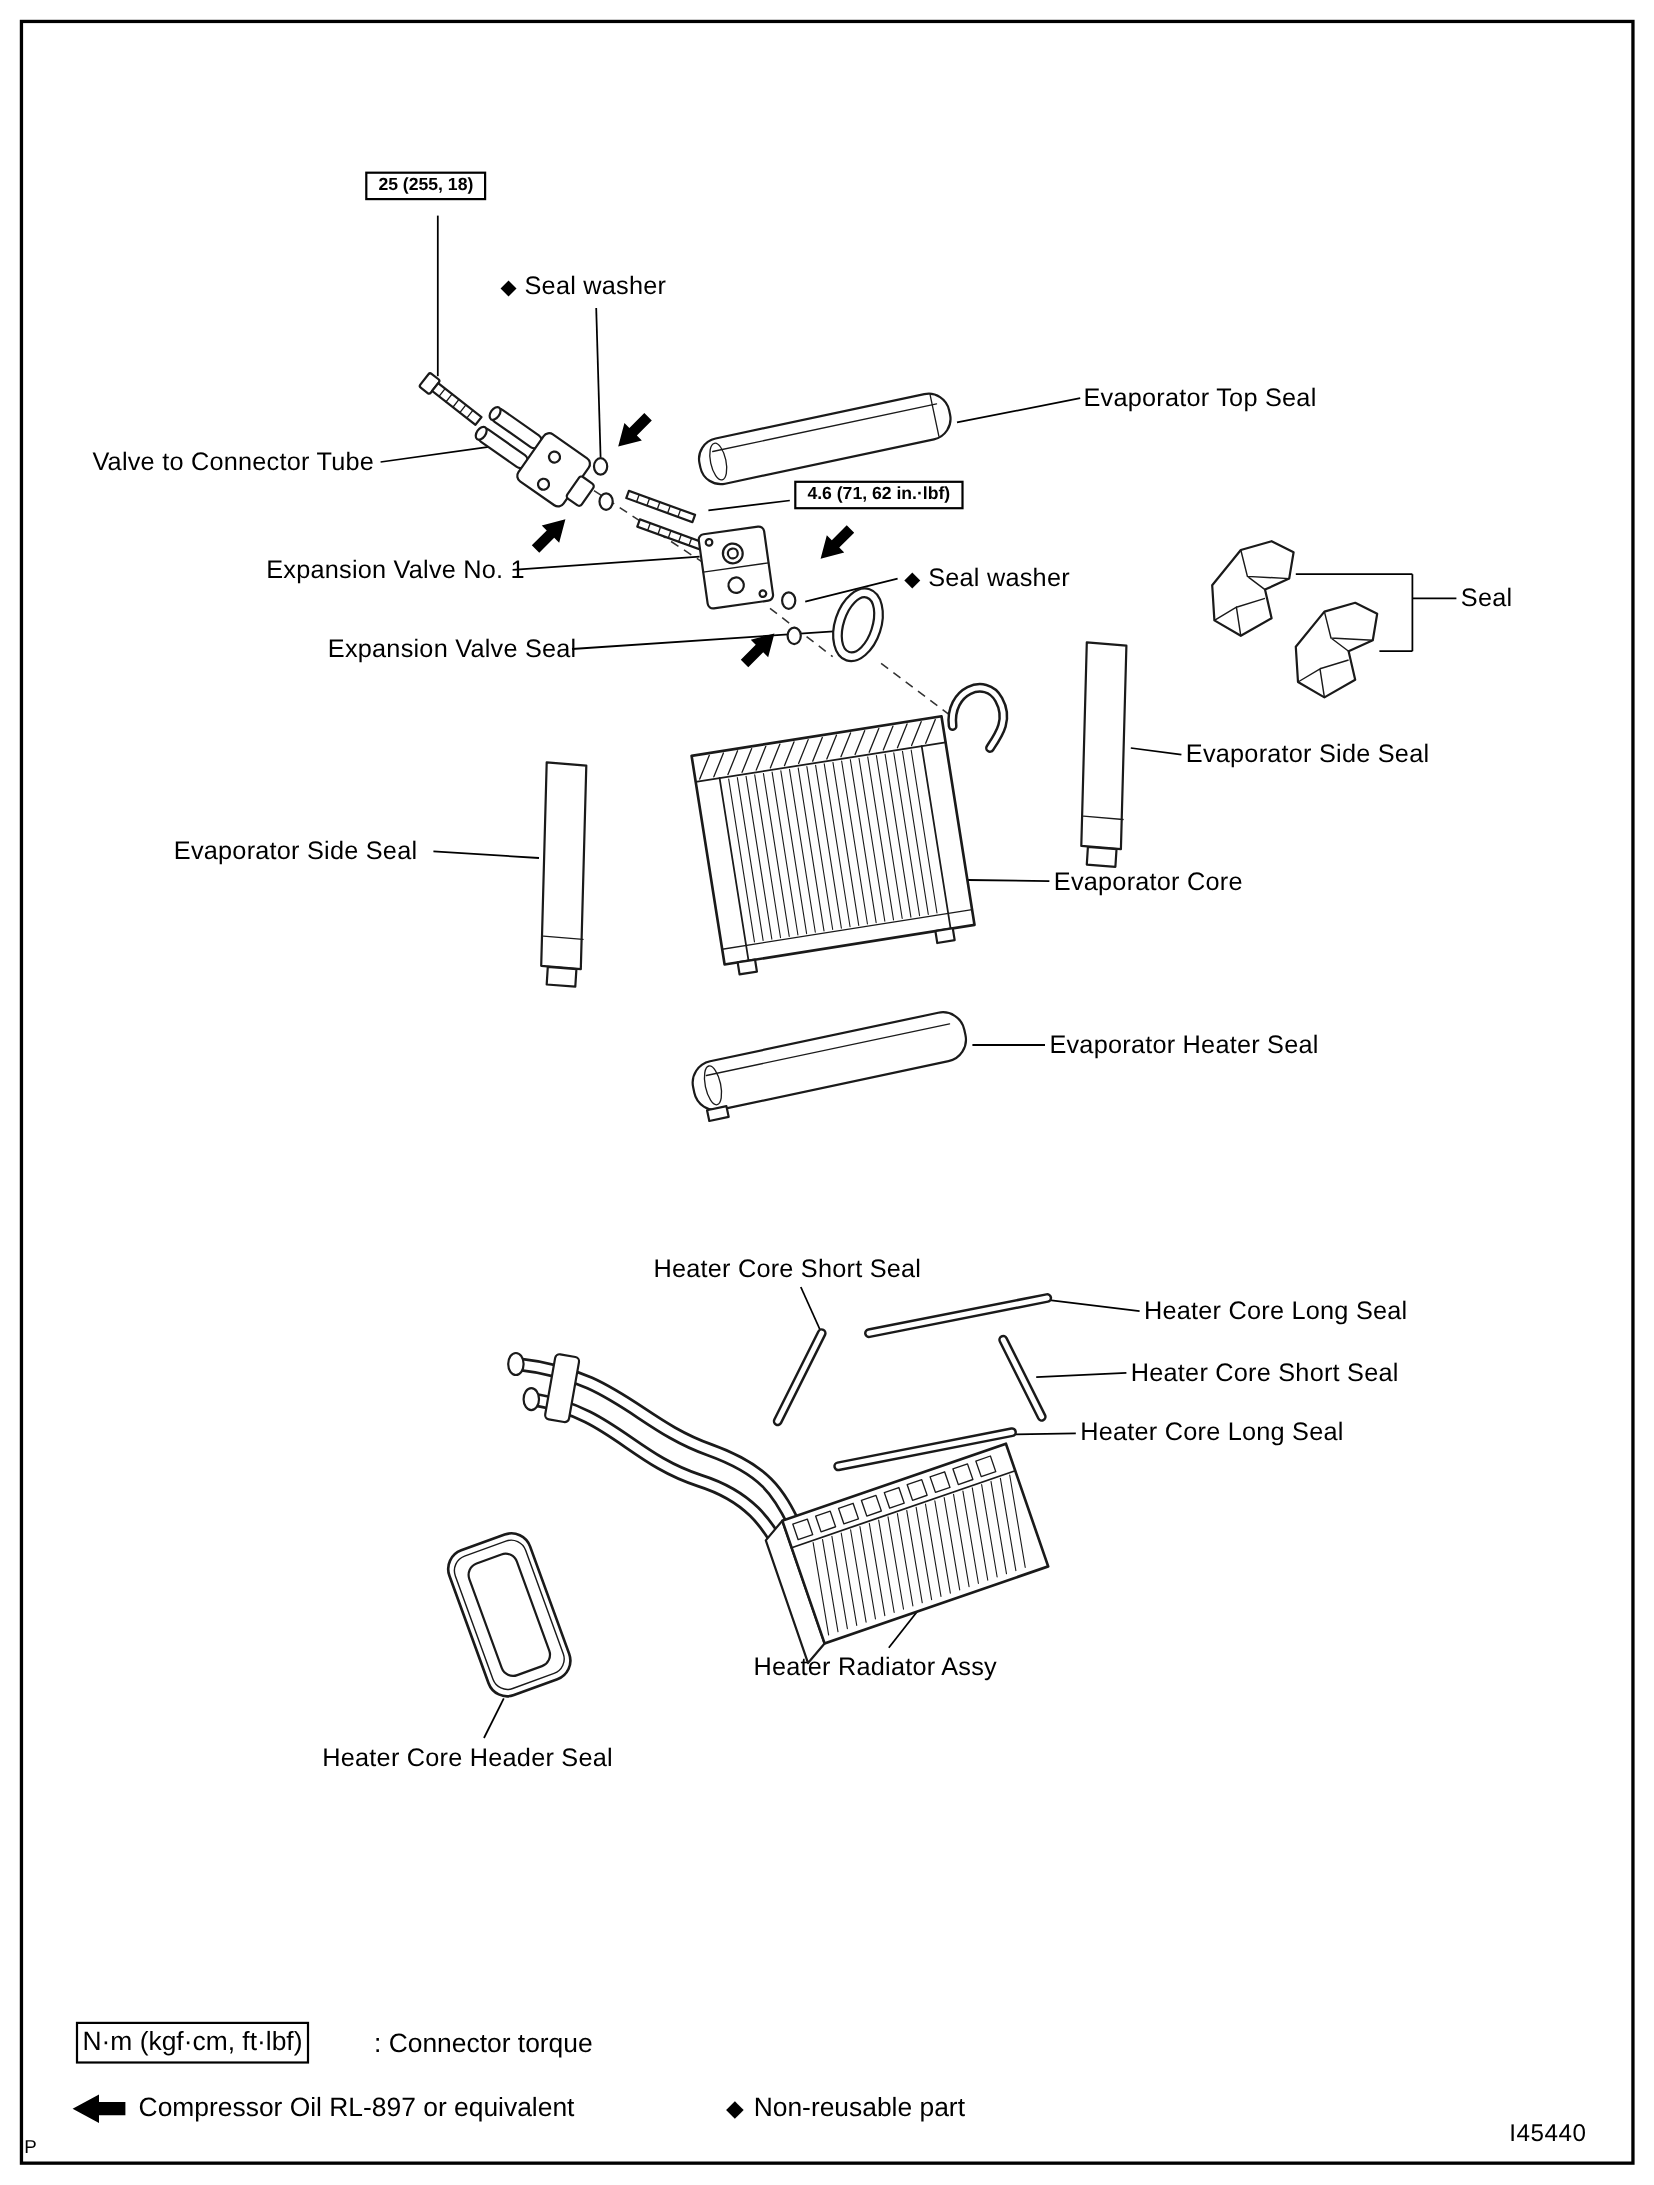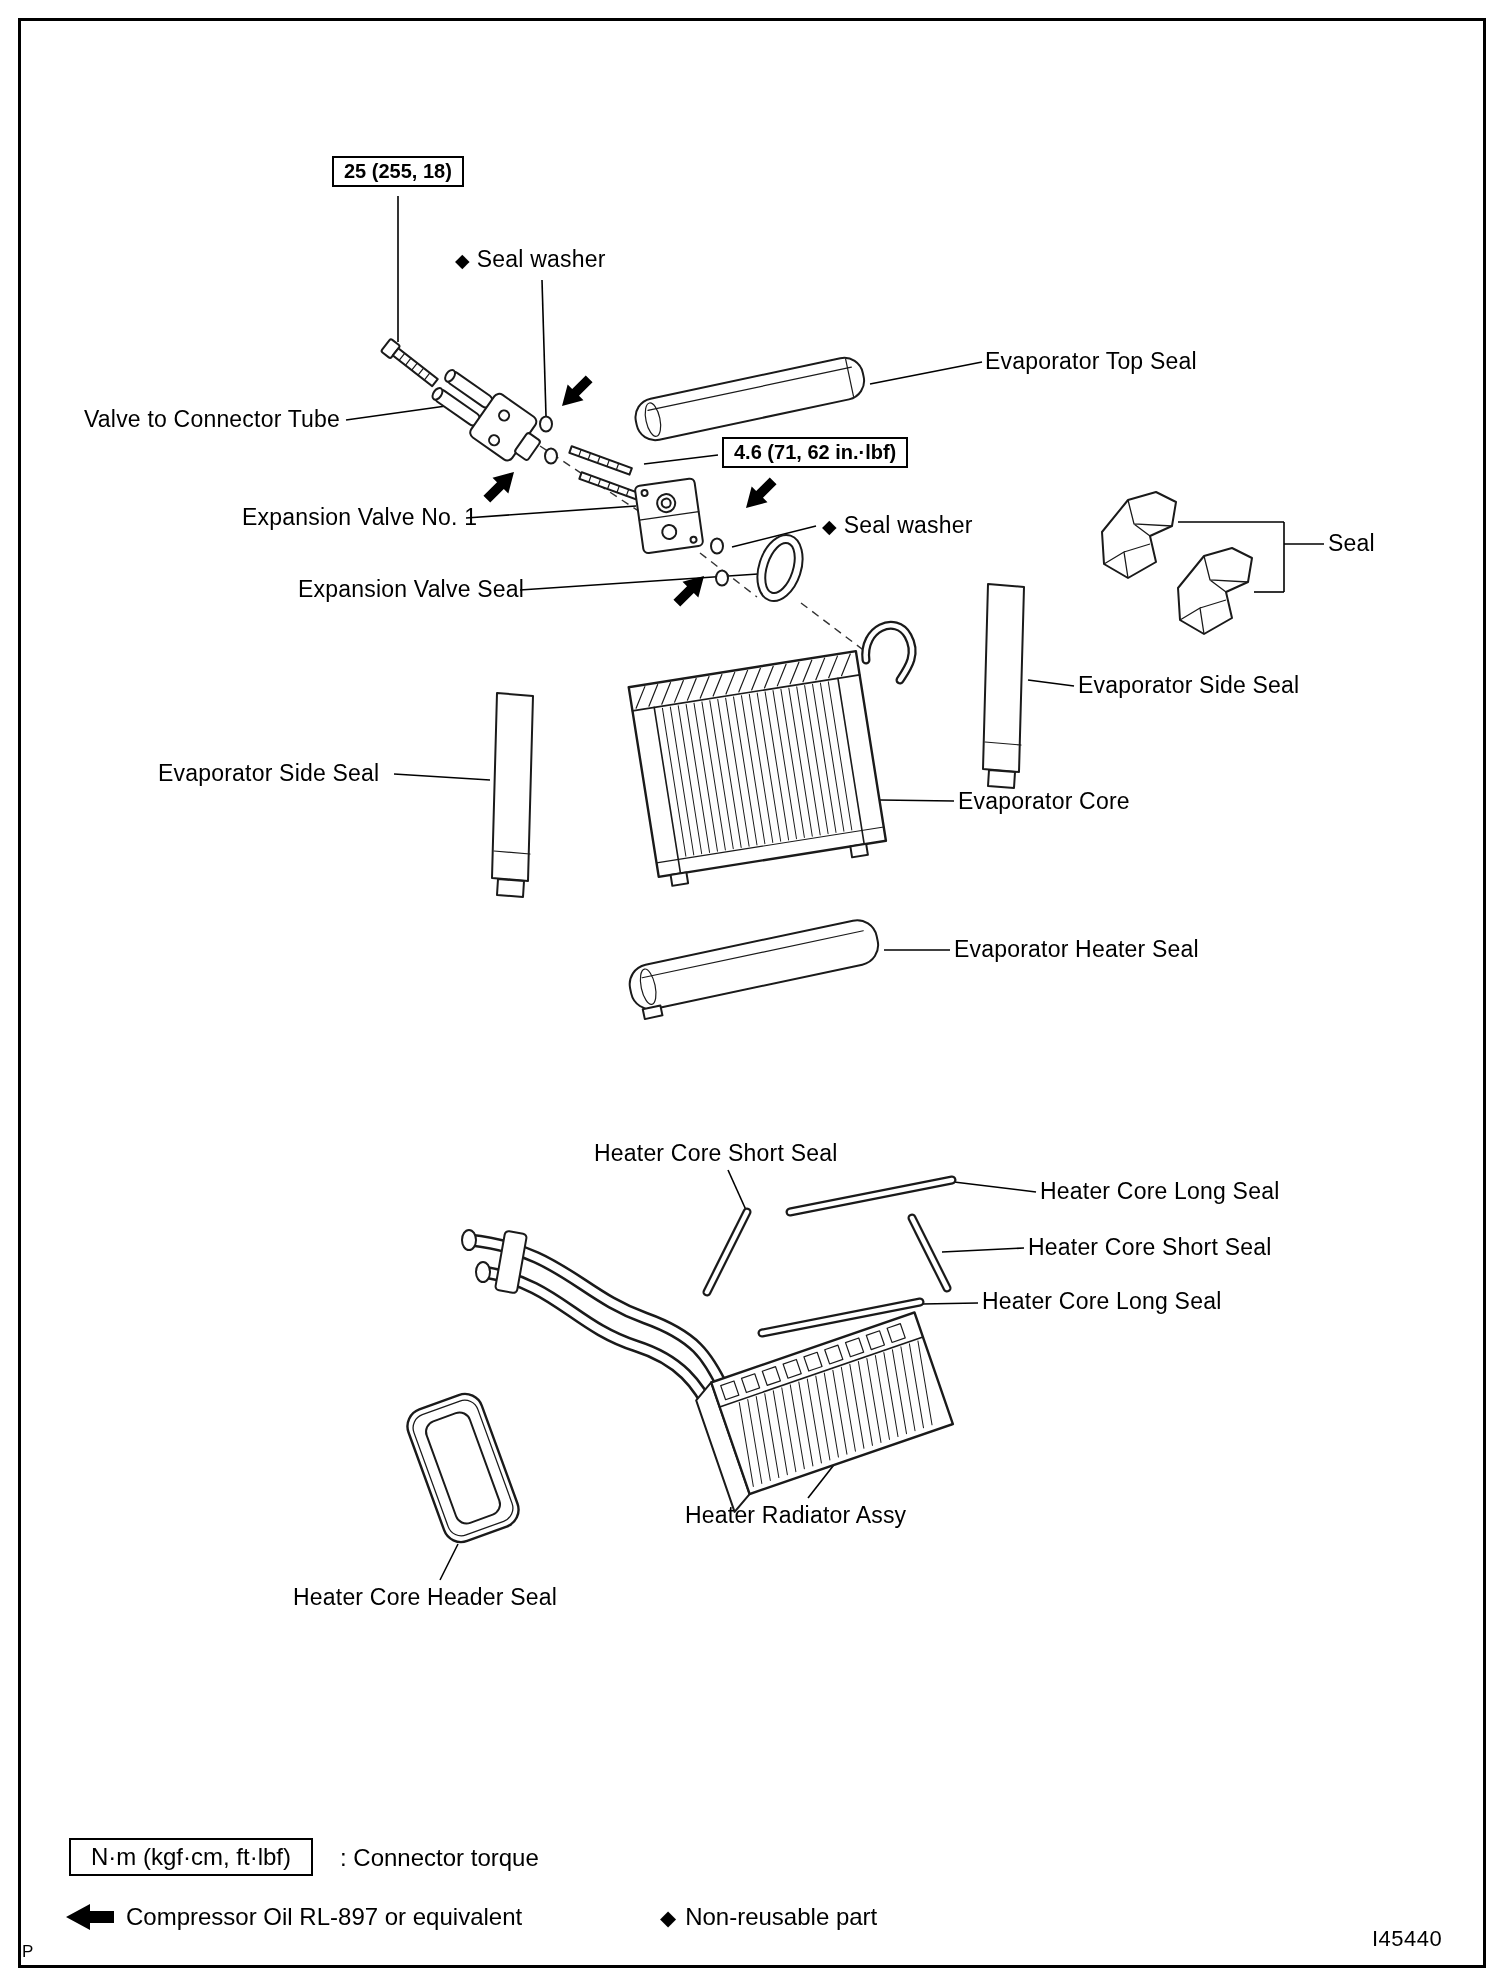--- a/index.html
+++ b/index.html
@@ -11,23 +11,23 @@
   .art .thin{fill:none;stroke:#1a1a1a;stroke-width:1.2;}
   .art .leader{stroke:#000;stroke-width:1.6;fill:none;}
   .art .dashed{stroke:#333;stroke-width:1.4;stroke-dasharray:8 6;fill:none;}
   .art .tube-outer{stroke:#1a1a1a;stroke-width:13;fill:none;stroke-linecap:round;}
   .art .tube-inner{stroke:#fff;stroke-width:8;fill:none;stroke-linecap:round;}
   .art .rod-outer{stroke:#1a1a1a;stroke-width:9;stroke-linecap:round;}
   .art .rod-inner{stroke:#fff;stroke-width:4.5;stroke-linecap:round;}
   .callout{position:absolute;font-size:23px;white-space:nowrap;letter-spacing:.2px;}
   .dia{font-size:19px;margin-right:7px;}
   .torque-box{position:absolute;border:2.5px solid #000;background:#fff;font-weight:bold;
-              font-size:20px;padding:2px 10px;white-space:nowrap;}
+              font-size:16px;padding:2px 10px;white-space:nowrap;}
   .legend-box{position:absolute;border:2.5px solid #000;background:#fff;font-size:24px;
-              padding:3px 20px;white-space:nowrap;}
+              padding:3px 4px;white-space:nowrap;}
   .legend-text{position:absolute;font-size:24px;white-space:nowrap;}
   .dia2{font-size:21px;margin-right:9px;}
   .fig-id{position:absolute;font-size:22px;letter-spacing:.5px;}
   .page-marker{position:absolute;font-size:17px;}
 </style>
 </head>
 <body>
 
 <div class="page">
   <div class="frame"></div>

